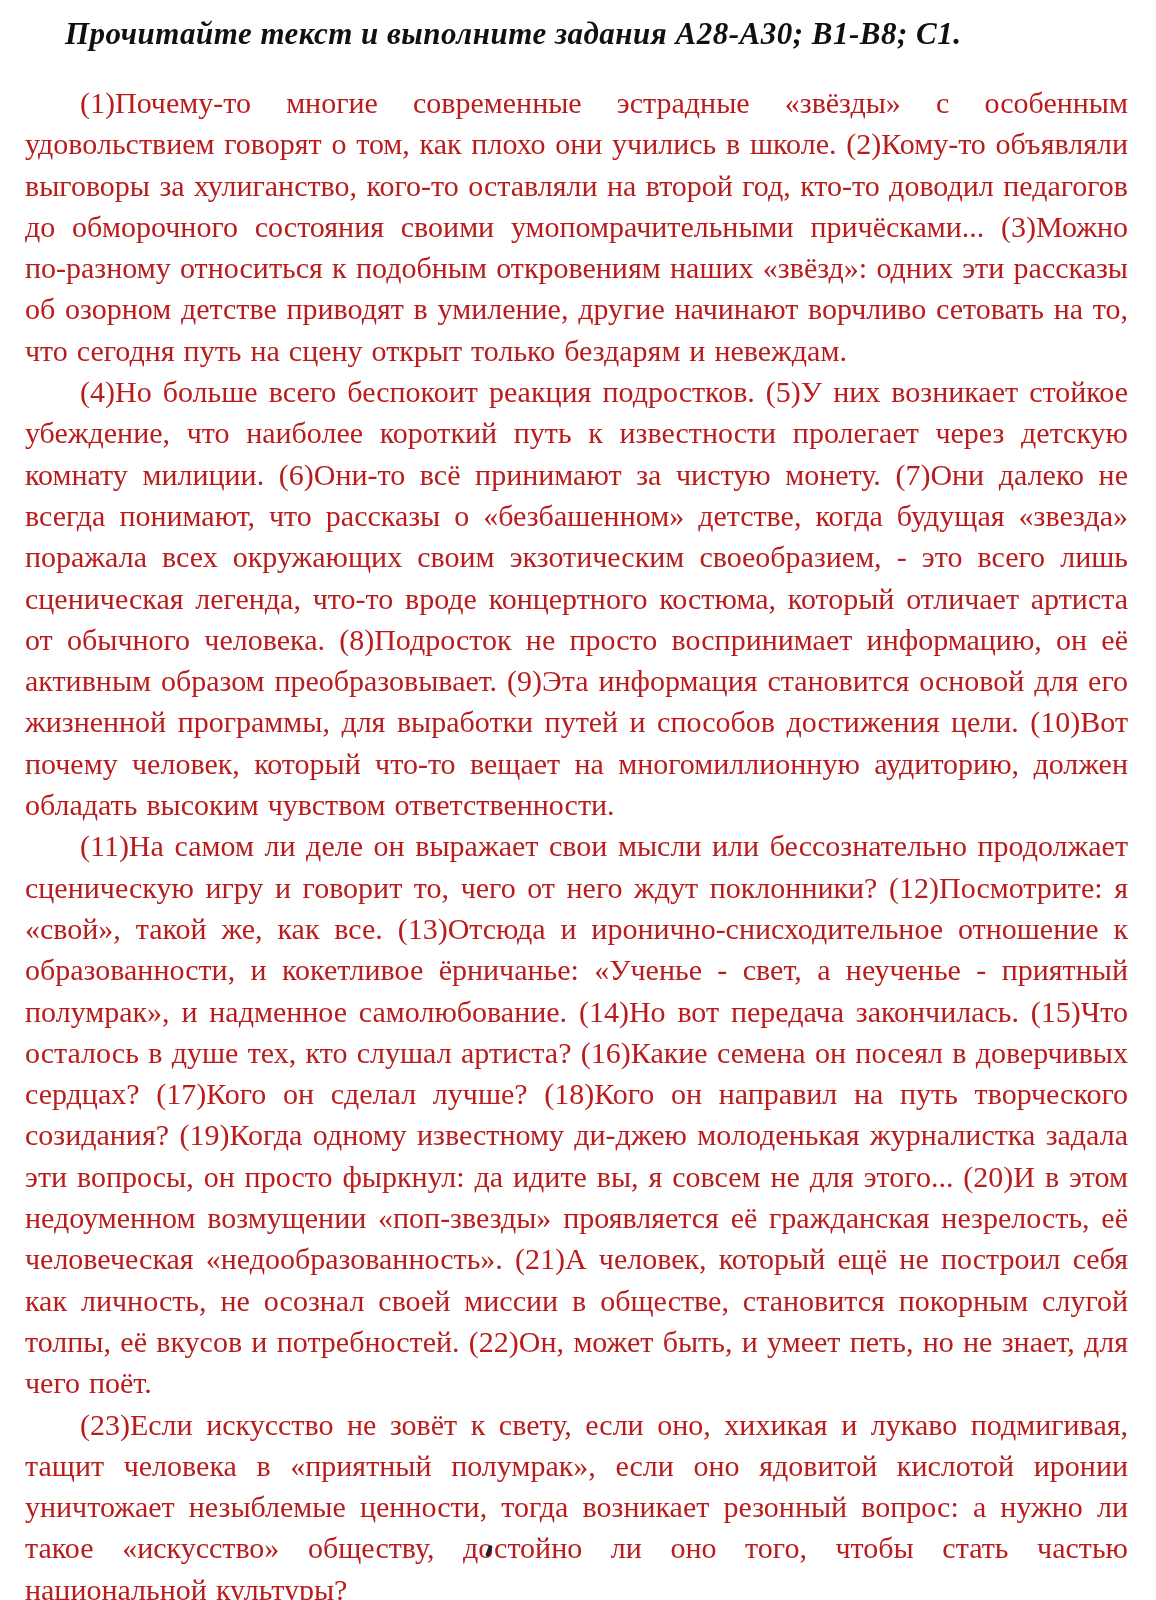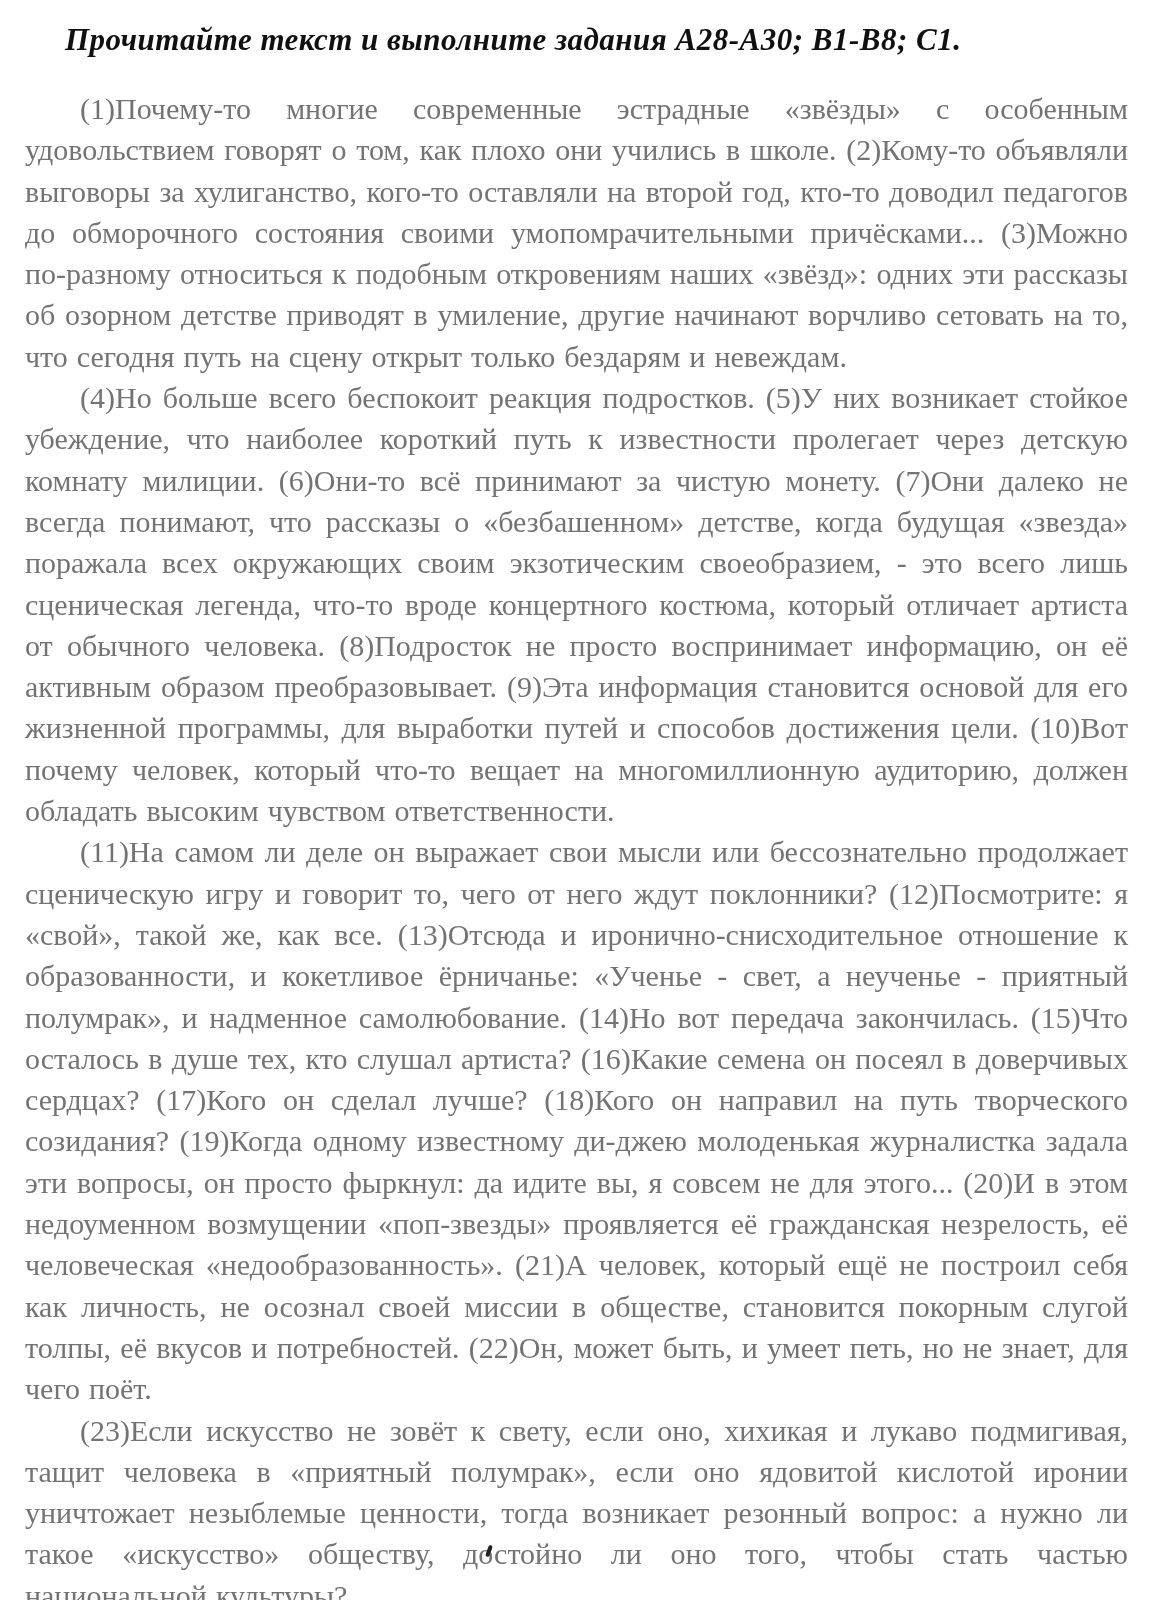--- a/index.html
+++ b/index.html
@@ -12,42 +12,42 @@
     height: 1600px;
     overflow: hidden;
     font-family: "Liberation Serif", "DejaVu Serif", serif;
     color: #141414;
     position: relative;
   }
   .page {
     box-sizing: border-box;
     width: 1156px;
     height: 1600px;
-    padding: 20px 28px 10px 25px;
+    padding: 14px 28px 10px 25px;
     display: flex;
     flex-direction: column;
   }
   .doc-title {
     font-size: 31px;
     line-height: 40px;
     font-weight: bold;
     font-style: italic;
     text-indent: 40px;
     letter-spacing: 0.5px;
     margin: 0 0 28px 0;
     color: #101010;
   }
   .doc-paragraph {
     margin: 0;
     font-size: 30px;
     line-height: 41.3px;
     text-align: justify;
     text-indent: 55px;
     word-spacing: 1.5px;
-    color: #737373;
+    color: #b91c1c;
   }
   .scan-speck {
     position: absolute;
     left: 487px;
     top: 1545px;
     width: 4px;
     height: 12px;
     background: #222;
     border-radius: 2px;
     transform: rotate(20deg);

